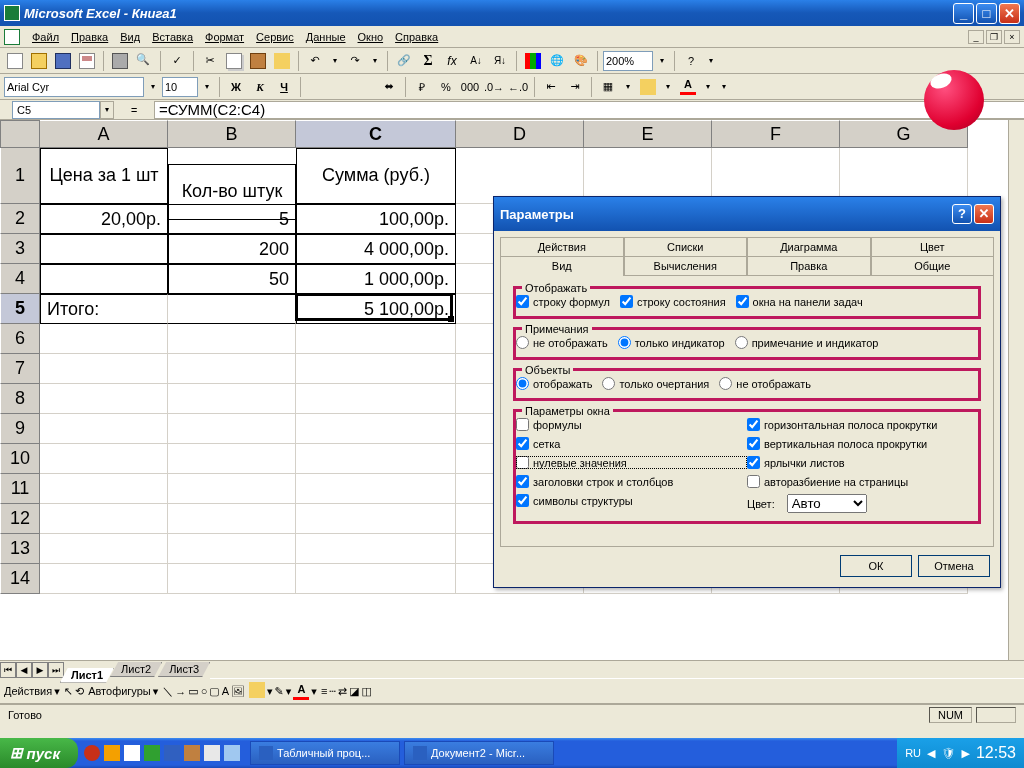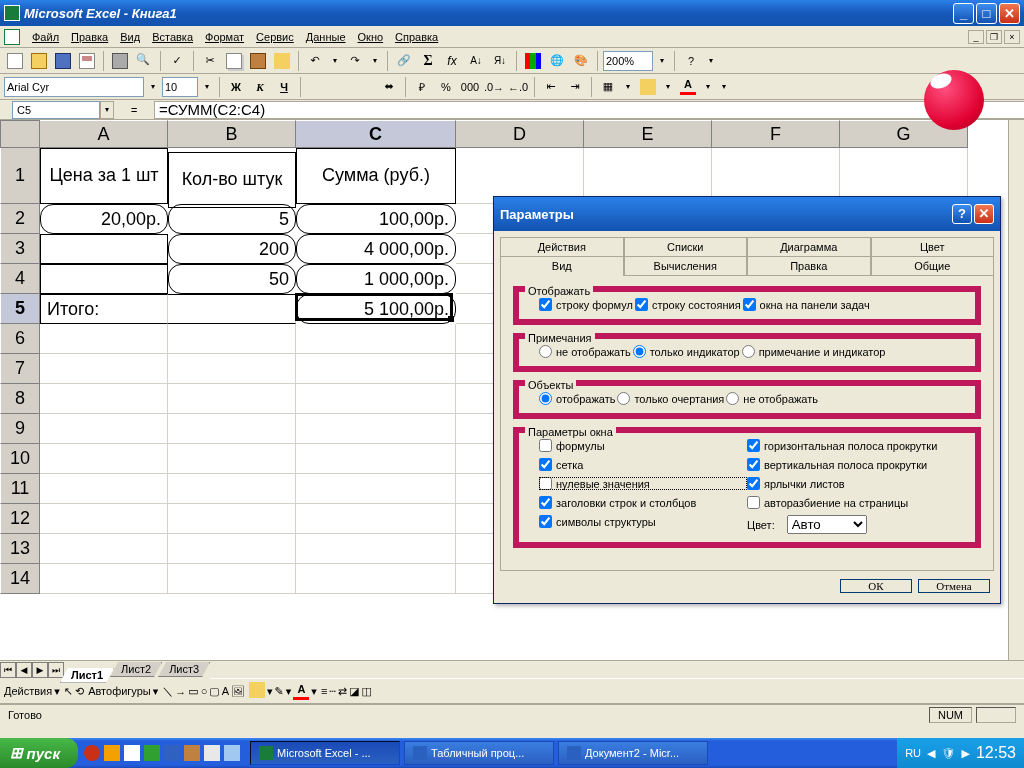--- a/index.html
+++ b/index.html
@@ -47,21 +47,21 @@
 .row-headers { position: absolute; left: 0; top: 28px; width: 40px; }
 .row-header { background: #d4d0c8; border-bottom: 1px solid #808080; border-right: 1px solid #808080; border-left: 1px solid #fff; text-align: center; font-size: 18px; display: flex; align-items: center; justify-content: center; }
 .row-header.active { background: #c4c8d8; font-weight: bold; }
 .cells { position: absolute; left: 40px; top: 28px; }
 .cell { position: absolute; border-right: 1px solid #d4d0c8; border-bottom: 1px solid #d4d0c8; font-size: 18px; padding: 2px 6px; display: flex; align-items: center; overflow: hidden; }
 .cell.b-all { border: 1px solid #000; }
 .cell.b-top { border-top: 1px solid #000; }
 .cell.b-bottom { border-bottom: 1px solid #000; }
 .cell.b-left { border-left: 1px solid #000; }
 .cell.center { justify-content: center; }
-.cell.right { justify-content: flex-end; border-radius: 13px; }
+.cell.right { justify-content: flex-end; }
 .active-cell-border { position: absolute; border: 3px solid #000; pointer-events: none; }
 .active-cell-border::after { content: ""; position: absolute; right: -4px; bottom: -4px; width: 6px; height: 6px; background: #000; }
 .vscroll { position: absolute; right: 0; top: 0; bottom: 0; width: 16px; background: #ece9d8; border-left: 1px solid #aca899; }
 .hscroll-area { height: 18px; background: #ece9d8; border-top: 1px solid #aca899; display: flex; align-items: center; }
 
 
 .sheet-tabs { height: 18px; display: flex; align-items: center; background: #ece9d8; font-size: 11px; }
 .sheet-tabs .nav-btn { width: 16px; height: 16px; background: #ece9d8; border: 1px solid #808080; text-align: center; font-size: 9px; line-height: 14px; }
 .sheet-tabs .tab { padding: 1px 10px; background: #fff; border: 1px solid #808080; border-top: none; clip-path: polygon(8px 0, 100% 0, calc(100% - 8px) 100%, 0 100%); margin-left: -4px; }
 .sheet-tabs .tab.active { font-weight: bold; background: #fff; margin-top: 11px; }
@@ -92,29 +92,29 @@
 .dialog-title .dbtn { width: 20px; height: 20px; margin-left: 2px; border-radius: 3px; text-align: center; line-height: 18px; font-family: Arial; }
 .dialog-title .help { background: linear-gradient(to bottom, #3c8cf0, #1252b0); border: 1px solid #fff; }
 .dialog-title .close { background: linear-gradient(to bottom, #f07850, #c83018); border: 1px solid #fff; }
 .dialog-body { padding: 6px; }
 .dialog-tabs { display: flex; flex-wrap: wrap; border-bottom: 1px solid #aca899; }
 .dialog-tab { padding: 3px 0; border: 1px solid #aca899; border-bottom: none; background: #ece9d8; font-size: 11px; text-align: center; cursor: default; }
 .dialog-tab.row2 { width: 25%; }
 .dialog-tab.active { background: #ece9d8; position: relative; }
 .dialog-tab.active::after { content: ""; position: absolute; left: 0; right: 0; bottom: -1px; height: 1px; background: #ece9d8; }
 .dialog-content { border: 1px solid #aca899; border-top: none; padding: 10px 12px 14px; background: #ece9d8; }
-.fieldset { border: 6px solid #be185d; padding: 6px 20px 8px; margin-bottom: 8px; position: relative; }
+.fieldset { border: 3px solid #be185d; padding: 6px 0 8px; margin-bottom: 8px; position: relative; }
 .fieldset-title { position: absolute; top: -7px; left: 6px; background: #ece9d8; padding: 0 3px; font-size: 11px; }
-.checkrow, .radiorow { display: flex; gap: 2px; align-items: flex-start; flex-wrap: wrap; }
+.checkrow, .radiorow { display: flex; gap: 10px; align-items: flex-start; flex-wrap: wrap; }
 .check, .radio { display: flex; align-items: center; gap: 4px; font-size: 11px; }
 .check input, .radio input { margin: 0; }
 .two-col { display: flex; }
 .two-col .col { flex: 1; display: flex; flex-direction: column; gap: 6px; }
 .dialog-buttons { display: flex; justify-content: flex-end; gap: 6px; padding: 8px 4px 4px; }
-.dialog-buttons button { width: 72px; height: 14px; border: 1px solid #003c74; background: #ece9d8; font-size: 11px; font-family: Liberation Serif, serif; }
+.dialog-buttons button { width: 72px; height: 22px; border: 1px solid #003c74; background: #ece9d8; font-size: 11px; }
 .dotted-focus { outline: 1px dotted #000; outline-offset: -1px; }
 
 
 .mascot { position: absolute; right: 40px; top: 70px; width: 60px; height: 60px; background: radial-gradient(circle at 35% 30%, #ff5080, #e00030 65%, #a00020); border-radius: 50%; }
 .mascot::before { content: ""; position: absolute; left: 6px; top: 4px; width: 22px; height: 14px; background: #fff; border-radius: 50%; transform: rotate(-20deg); }
 
 
 .ic { width: 16px; height: 16px; display: inline-block; }
 .ic-new { background: #fff; border: 1px solid #888; }
 .ic-open { background: #f4d060; border: 1px solid #a07000; }
@@ -312,21 +312,21 @@
       <div class="row-header" style="height: 30px;">8</div>
       <div class="row-header" style="height: 30px;">9</div>
       <div class="row-header" style="height: 30px;">10</div>
       <div class="row-header" style="height: 30px;">11</div>
       <div class="row-header" style="height: 30px;">12</div>
       <div class="row-header" style="height: 30px;">13</div>
       <div class="row-header" style="height: 30px;">14</div>
     </div>
   <div class="cells" id="cells">
       <div class="cell center b-all" style="left: 0px; top: 0px; width: 128px; height: 56px; white-space: normal; text-align: center; line-height: 1.2;">Цена за 1 шт</div>
-      <div class="cell center b-all" style="left: 128px; top: 4px; width: 128px; height: 56px; white-space: normal; text-align: center; line-height: 1.2;">Кол-во штук</div>
+      <div class="cell center b-all" style="left: 128px; top: 16px; width: 128px; height: 56px; white-space: normal; text-align: center; line-height: 1.2;">Кол-во штук</div>
       <div class="cell center b-all" style="left: 256px; top: 0px; width: 160px; height: 56px; white-space: normal; text-align: center; line-height: 1.2;">Сумма (руб.)</div>
       <div class="cell" style="left: 416px; top: 0px; width: 128px; height: 56px;"></div>
       <div class="cell" style="left: 544px; top: 0px; width: 128px; height: 56px;"></div>
       <div class="cell" style="left: 672px; top: 0px; width: 128px; height: 56px;"></div>
       <div class="cell" style="left: 800px; top: 0px; width: 128px; height: 56px;"></div>
       <div class="cell right b-all" style="left: 0px; top: 56px; width: 128px; height: 30px;">20,00р.</div>
       <div class="cell right b-all" style="left: 128px; top: 56px; width: 128px; height: 30px;">5</div>
       <div class="cell right b-all" style="left: 256px; top: 56px; width: 160px; height: 30px;">100,00р.</div>
       <div class="cell" style="left: 416px; top: 56px; width: 128px; height: 30px;"></div>
       <div class="cell" style="left: 544px; top: 56px; width: 128px; height: 30px;"></div>
@@ -609,24 +609,20 @@
   <div class="tray-icons">
     <div class="tray-icon" style="background:#c83018;border-radius:50%"></div>
     <div class="tray-icon" style="background:#f4a000"></div>
     <div class="tray-icon" style="background:#fff"></div>
     <div class="tray-icon" style="background:#30a030"></div>
     <div class="tray-icon" style="background:#3060c0"></div>
     <div class="tray-icon" style="background:#c08040"></div>
     <div class="tray-icon" style="background:#e8e8e8"></div>
     <div class="tray-icon" style="background:#a0c8f0"></div>
   </div>
-  <div class="task active">
-      <span style="width:14px;height:14px;background:#1a7c3a;margin-right:4px"></span>
-      <span>Microsoft Excel - ...</span>
-    </div>
   <div class="task">
       <span style="width:14px;height:14px;background:#2a60c0;margin-right:4px"></span>
       <span>Табличный проц...</span>
     </div>
   <div class="task">
       <span style="width:14px;height:14px;background:#2a60c0;margin-right:4px"></span>
       <span>Документ2 - Micr...</span>
     </div>
   <div class="systray">
     <span>RU</span>

